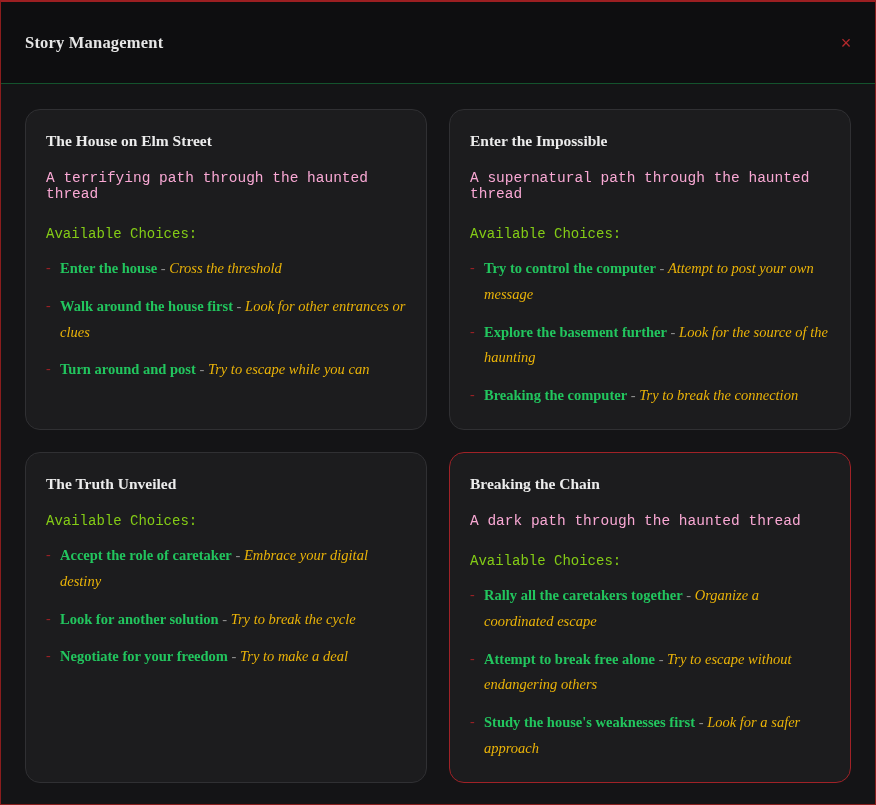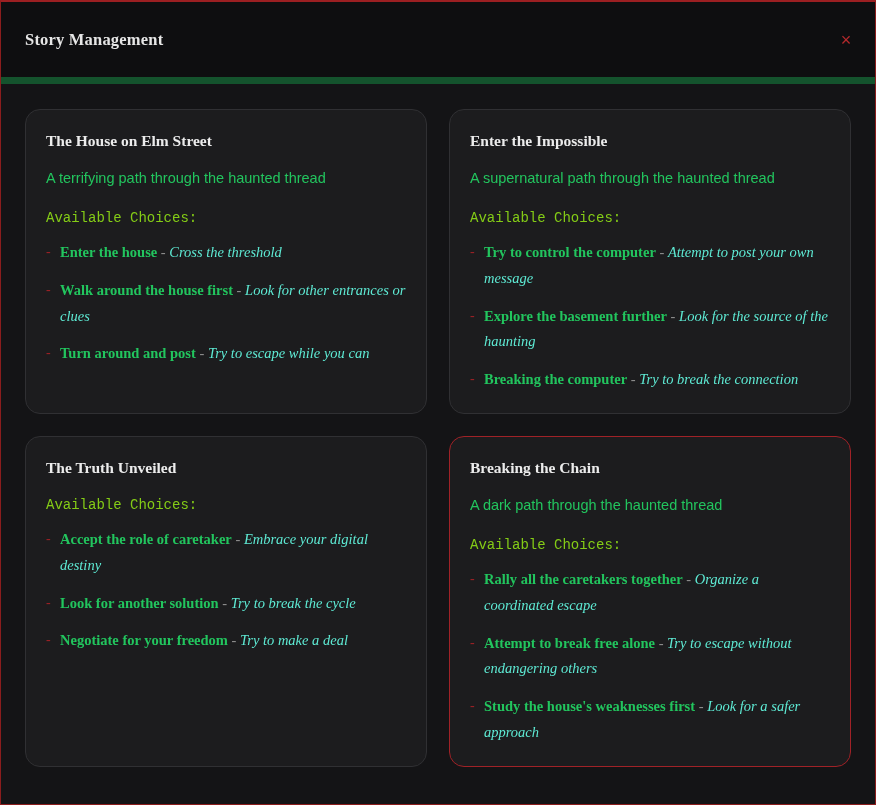--- a/index.html
+++ b/index.html
@@ -25,21 +25,21 @@
     border-top: 2px solid #9c1f22;
     display: flex;
     flex-direction: column;
   }
 
   .modal-header {
     position: relative;
     height: 82px;
     flex: 0 0 82px;
     background: #0e0e10;
-    border-bottom: 7px solid #14532d;
+    border-bottom: 1px solid #14532d;
     display: flex;
     align-items: center;
     padding: 0 24px;
   }
 
   .modal-title {
     font-family: "Liberation Serif", serif;
     font-size: 16.5px;
     font-weight: bold;
     color: #e6e6e6;
@@ -89,23 +89,23 @@
 
   .card-title {
     font-family: "Liberation Serif", serif;
     font-size: 15.5px;
     font-weight: bold;
     color: #ececec;
     margin: 4px 0 20px 0;
   }
 
   .card-desc {
-    font-family: Liberation Sans, sans-serif;
+    font-family: Liberation Mono, monospace;
     font-size: 14.5px;
-    color: #22c55e;
+    color: #f9a8d4;
     margin: 0 0 24px 0;
   }
 
   .choices-label {
     font-family: Liberation Mono, monospace;
     font-size: 14px;
     color: #84cc16;
     margin: 0 0 14px 0;
   }
 
@@ -137,21 +137,21 @@
     font-weight: bold;
     color: #22c55e;
   }
 
   .choice-sep {
     color: #8e8e8e;
     font-style: normal;
   }
 
   .choice-detail {
-    color: #5eead4;
+    color: #eab308;
     font-style: italic;
   }
 </style>
 </head>
 <body>
 
 <div class="modal">
 
   <div class="modal-header">
     <span class="modal-title">Story Management</span>

